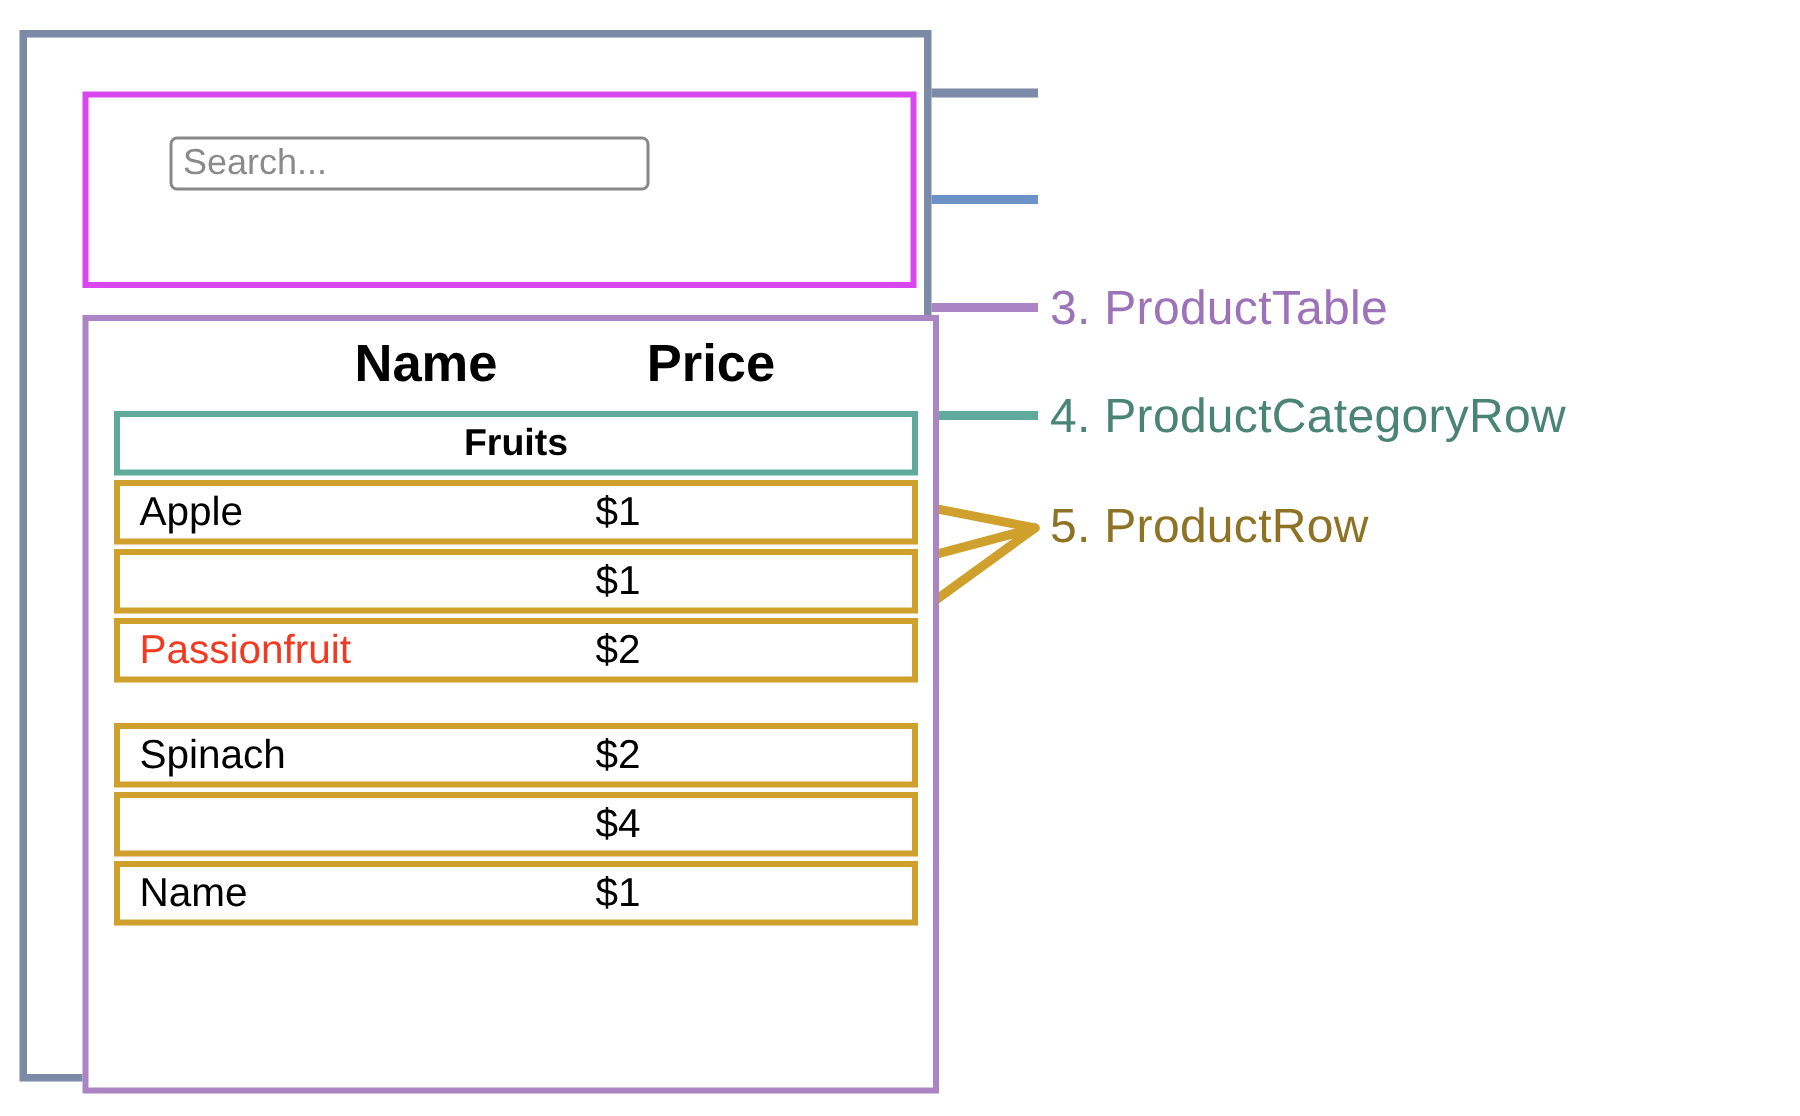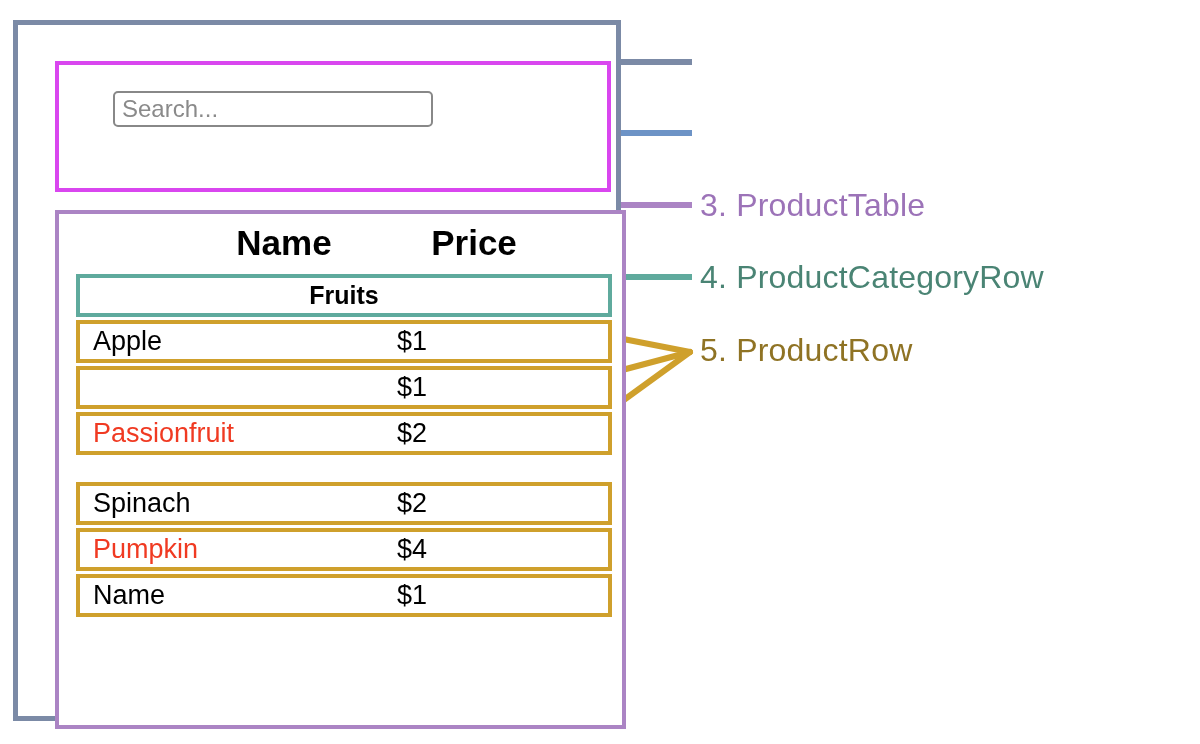--- a/index.html
+++ b/index.html
@@ -257,21 +257,20 @@
 
         <div class="group-gap"></div>
 
 
         <div class="prod-row">
           <span class="cell-name">Spinach</span>
           <span class="cell-price">$2</span>
         </div>
 
         <div class="prod-row">
-          <span class="cell-name out-of-stock">Pumpkin</span>
           <span class="cell-price">$4</span>
         </div>
 
         <div class="prod-row">
           <span class="cell-name">Name</span>
           <span class="cell-price">$1</span>
         </div>
 
       </div>
     </div>

